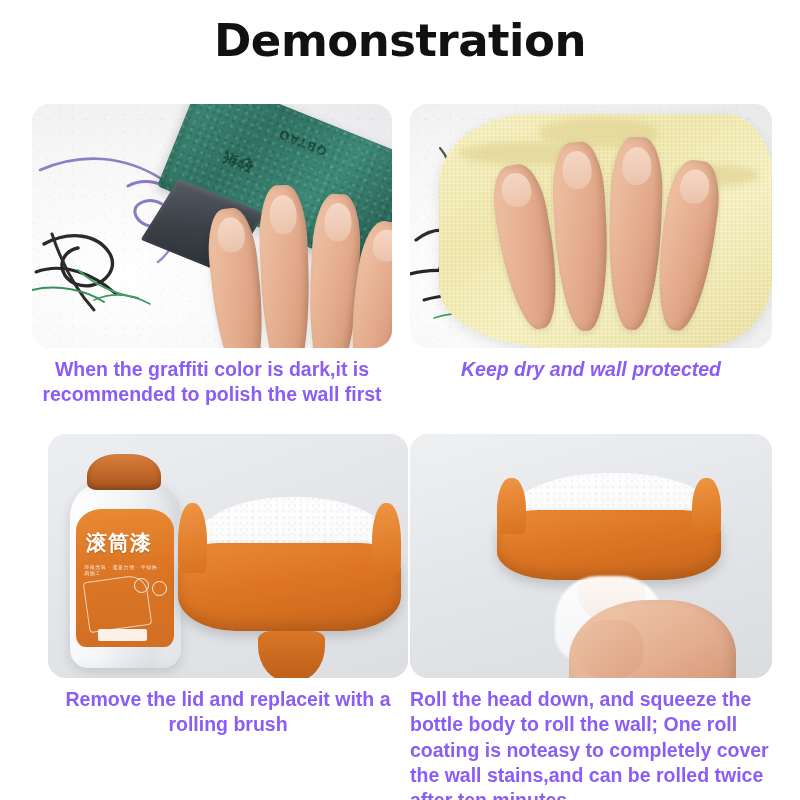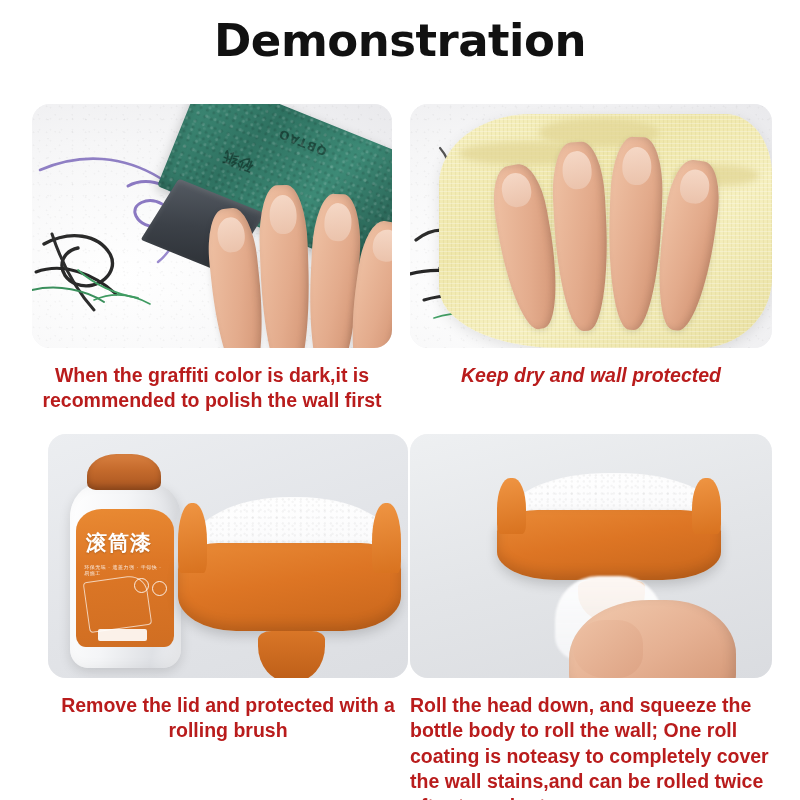--- a/index.html
+++ b/index.html
@@ -47,25 +47,25 @@
   .photo {
     position: relative;
     width: 100%;
     height: 244px;
     border-radius: 18px;
     overflow: hidden;
     background: #f3f3f5;
   }
 
   .caption {
-    margin-top: 15px;
+    margin-top: 9px;
     font-size: 19.5px;
     font-weight: bold;
     line-height: 1.30;
-    color: #b91c1c;
+    color: #8b5cf6;
     font-family: "Liberation Sans", sans-serif;
   }
   .caption.center { text-align: center; }
   .caption.left   { text-align: left; }
 
   
   .wall-light {
     position: absolute; inset: 0;
     background:
       radial-gradient(ellipse at 25% 70%, #ffffff 0%, #f6f6f7 55%, #e9e9ec 100%);
@@ -472,21 +472,21 @@
       </div>
 
       <div class="roller-head">
         <div class="roller-fuzz"></div>
         <div class="roller-frame"></div>
         <div class="roller-arm-l"></div>
         <div class="roller-arm-r"></div>
         <div class="roller-neck"></div>
       </div>
     </div>
-    <div class="caption center">Remove the lid and protected with a rolling brush</div>
+    <div class="caption center">Remove the lid and replaceit with a rolling brush</div>
   </div>
 
   <div class="cell cell-4">
     <div class="photo">
       <div class="panel4-bg"></div>
 
       <div class="roller-big">
         <div class="roller-fuzz"></div>
         <div class="roller-frame"></div>
         <div class="roller-arm-l"></div>

